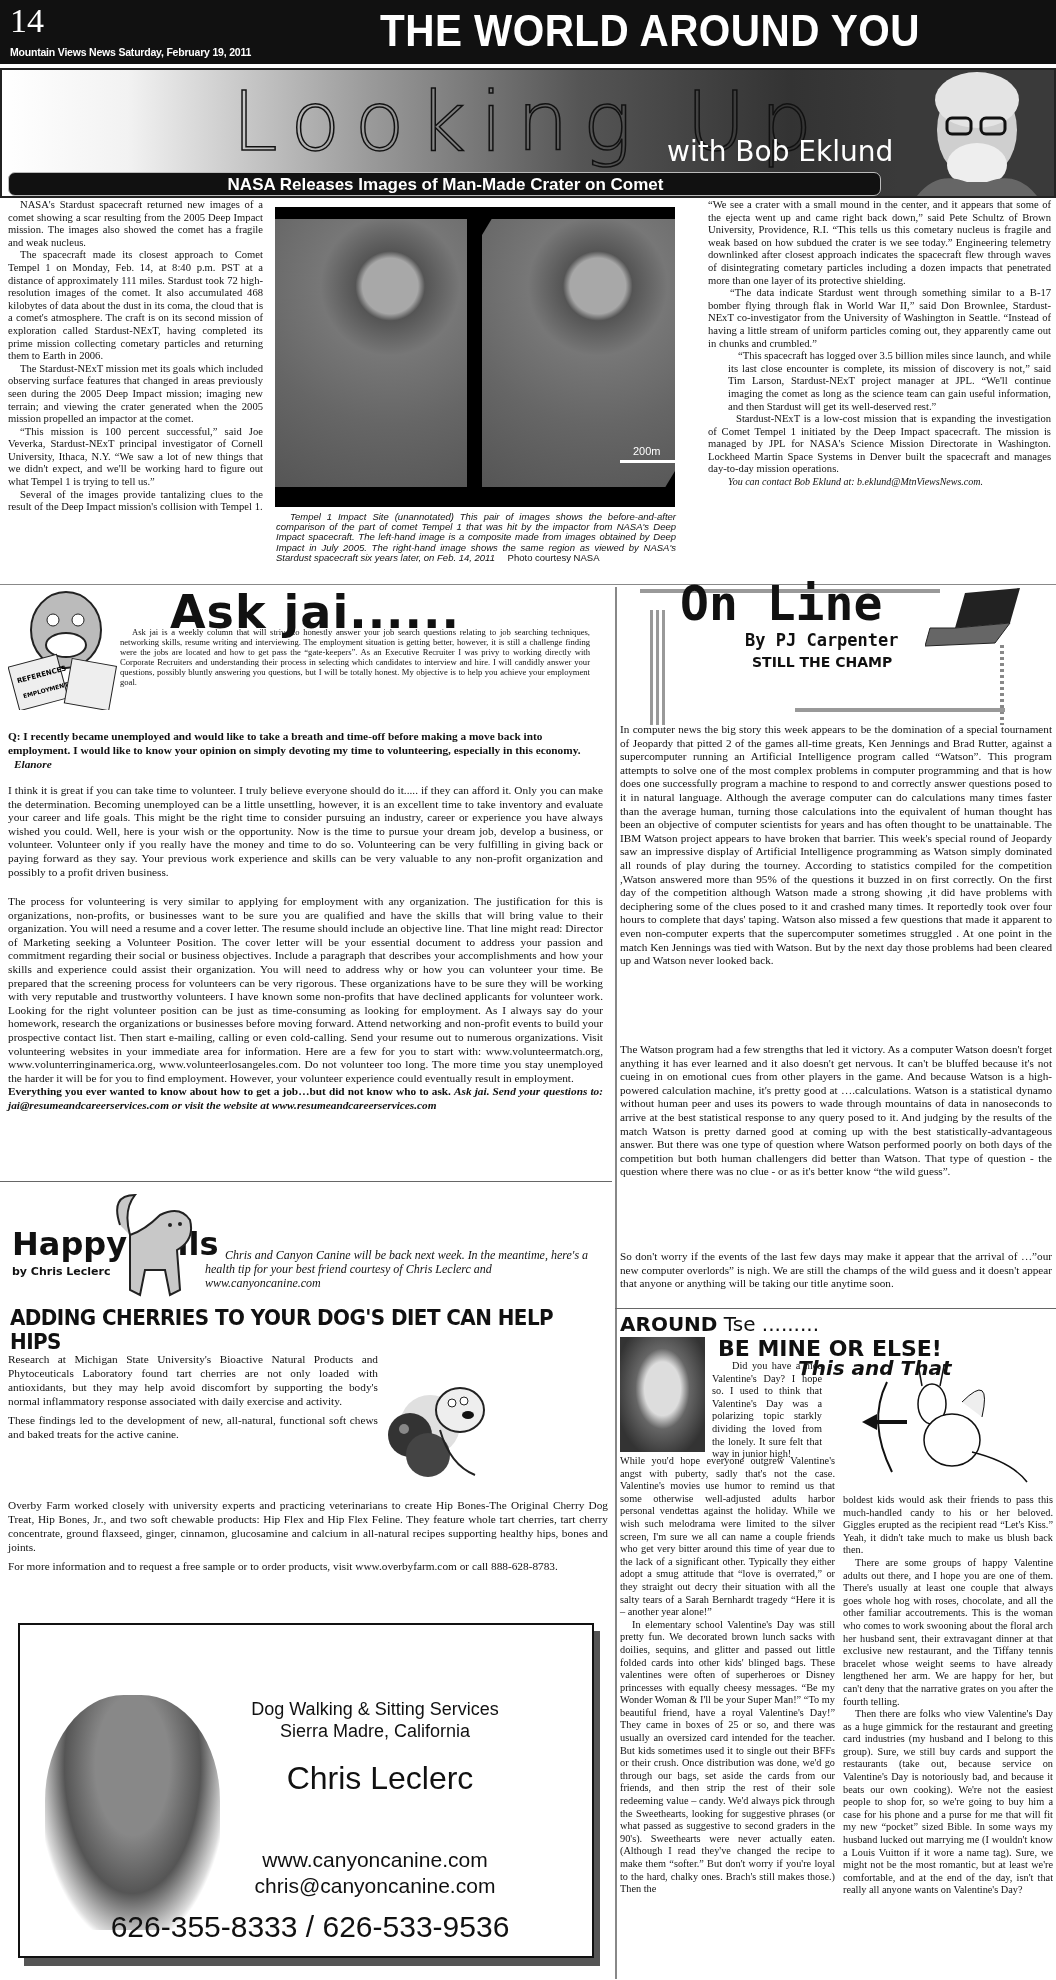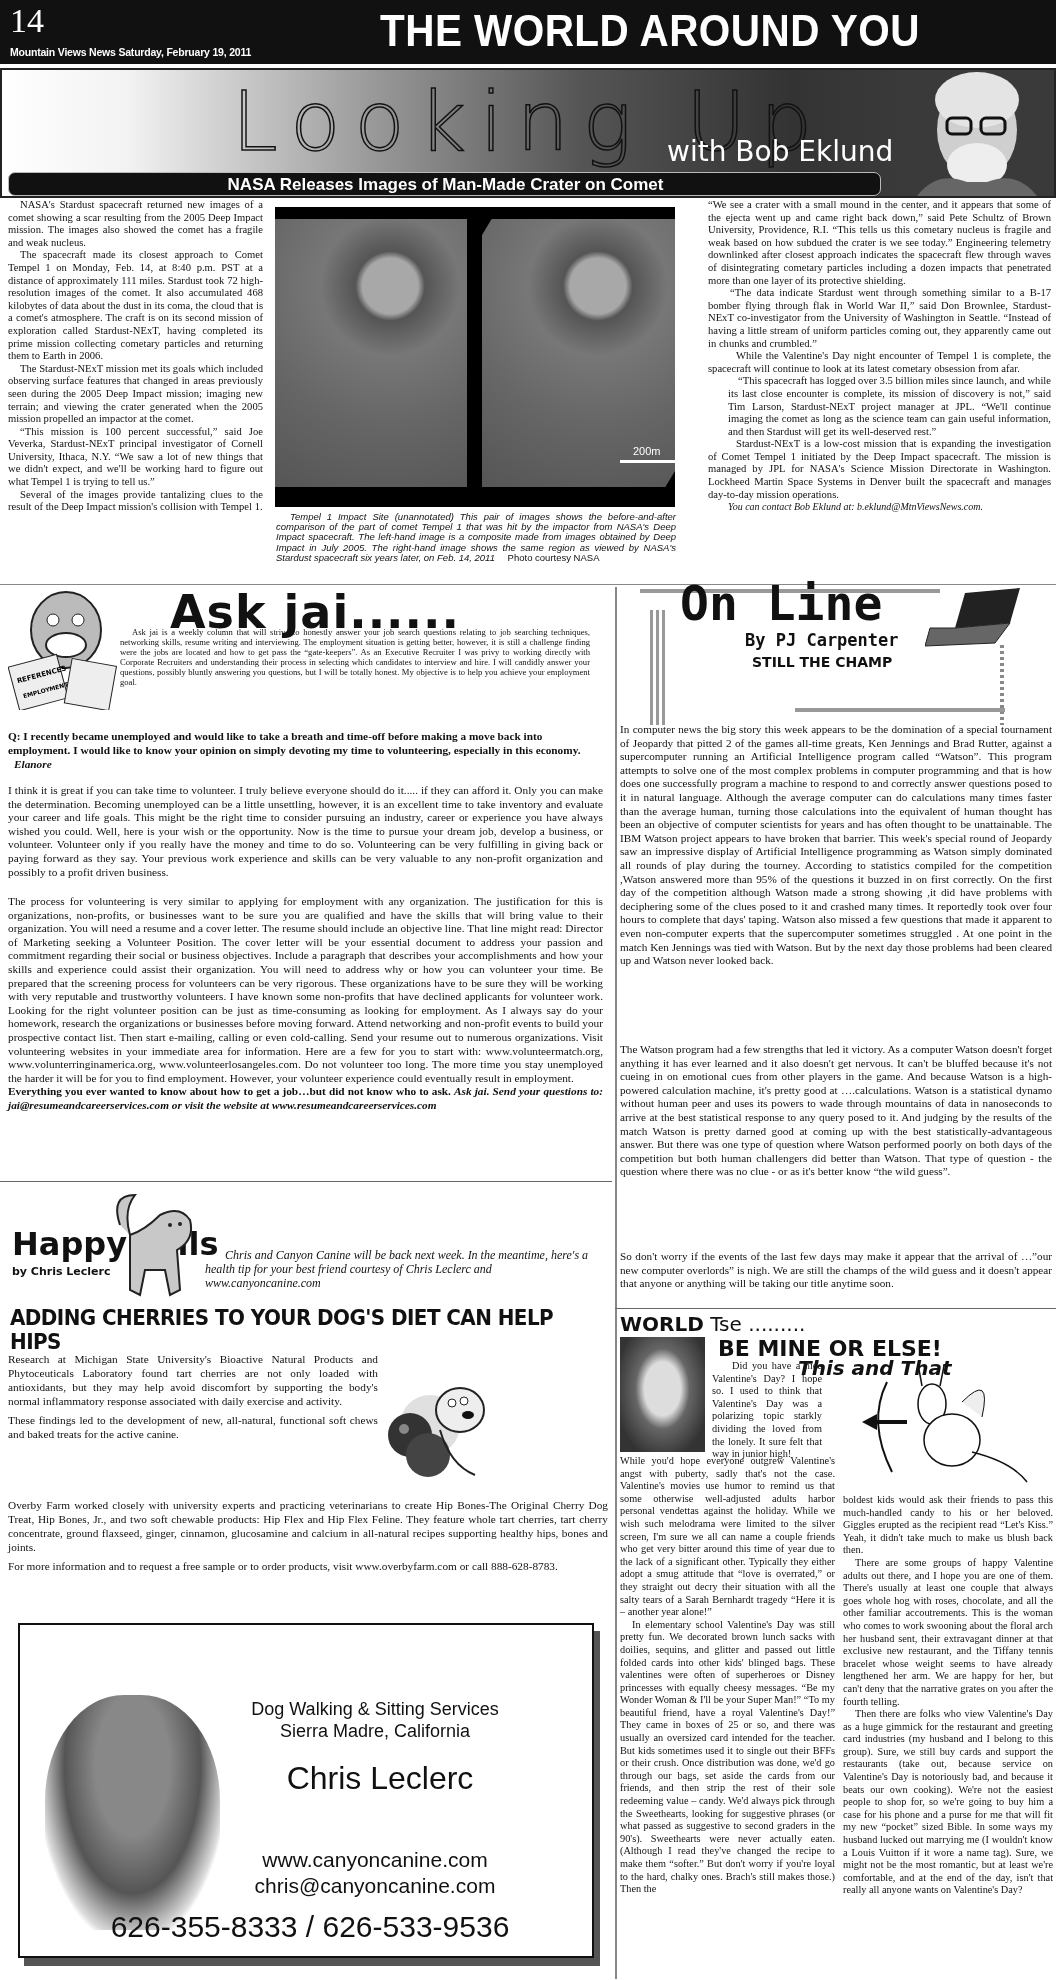--- a/index.html
+++ b/index.html
@@ -113,21 +113,20 @@
   <div class="abs" style="left:345px; top:253px; width:55px; height:3px; background:#fff;"></div>
 </div>
 <div id="caption" class="abs sans just">
   <span style="padding-left:14px;">Tempel 1 Impact Site (unannotated)  This pair of images shows the before-and-after comparison of the part of comet Tempel 1 that was hit by the impactor from NASA's Deep Impact spacecraft.   The left-hand image is a composite made from images obtained by Deep Impact in July 2005. The right-hand image shows the same region as viewed by NASA's Stardust spacecraft six years later, on Feb. 14, 2011</span>
   <span style="font-style:normal; padding-left:10px;">Photo courtesy NASA</span>
 </div>
 
 <div class="abs serif col-text just" style="left:708px; top:199px; width:343px;">
   <p>“We see a crater with a small mound in the center, and it appears that some of the ejecta went up and came right back down,” said Pete Schultz of Brown University, Providence, R.I.  “This tells us this cometary nucleus is fragile and weak based on how subdued the crater is we see today.”   Engineering telemetry downlinked after closest approach indicates the spacecraft flew through waves of disintegrating cometary particles including a dozen impacts that penetrated more than one layer of its protective shielding.</p>
   <p style="text-indent:22px;">“The data indicate Stardust went through something similar to a B-17 bomber flying through flak in World War II,” said Don Brownlee, Stardust-NExT co-investigator from the University of Washington in Seattle.  “Instead of having a little stream of uniform particles coming out, they apparently came out in chunks and crumbled.”</p>
-  <p style="text-indent:28px;">While the Valentine's Day night encounter of Tempel 1 is complete, the spacecraft will continue to look at its latest cometary obsession from afar.</p>
   <p style="text-indent:10px;margin-left:20px;">“This spacecraft has logged over 3.5 billion miles since launch, and while its last close encounter is complete, its mission of discovery is not,” said Tim Larson, Stardust-NExT project manager at JPL. “We'll continue imaging the comet as long as the science team can gain useful information, and then Stardust will get its well-deserved rest.”</p>
   <p style="text-indent:28px;">Stardust-NExT is a low-cost mission that is expanding the investigation of Comet Tempel 1 initiated by the Deep Impact spacecraft.  The mission is managed by JPL for NASA's Science Mission Directorate in Washington.  Lockheed Martin Space Systems in Denver built the spacecraft and manages day-to-day mission operations.</p>
   <p style="font-style:italic; text-indent:20px; font-size:10px;">You can contact Bob Eklund at: b.eklund@MtnViewsNews.com.</p>
 </div>
 
 <div class="abs divider-h" style="left:0; top:584px; width:1056px; height:1px; background:#888;"></div>
 
 <svg class="abs" style="left:8px; top:590px; width:115px; height:120px;" viewBox="0 0 115 120">
   <ellipse cx="58" cy="40" rx="35" ry="38" fill="#bbb" stroke="#222" stroke-width="2"></ellipse>
   <ellipse cx="58" cy="55" rx="20" ry="12" fill="#fff" stroke="#222" stroke-width="2"></ellipse>
@@ -222,21 +221,21 @@
   </div>
   <div id="ad-name" class="abs">Chris Leclerc</div>
   <div id="ad-web" class="abs">
     <div>www.canyoncanine.com</div>
     <div>chris@canyoncanine.com</div>
   </div>
   <div id="ad-phone" class="abs">626-355-8333 / 626-533-9536</div>
 </div>
 
 <div id="katie-title" class="abs">
-  <span style="font-weight:bold;">WORLD</span>
+  <span style="font-weight:bold;">AROUND</span>
   <span>Tse .........</span>
 </div>
 <div id="katie-sub" class="abs" style="left:798px;margin-top:44px;">This and That</div>
 <div id="katie-head" class="abs" style="left:718px; top:1336px;">BE MINE OR ELSE!</div>
 <div id="katie-photo" class="abs"></div>
 
 <p class="abs serif just kt" style="left:712px; top:1360px; width:110px; text-indent:20px;">Did you have a nice Valentine's Day?  I hope so.  I used to think that Valentine's Day was a polarizing topic starkly dividing the loved from the lonely.  It sure felt that way in junior high!</p>
 
 <svg class="abs" style="left:852px; top:1362px; width:190px; height:130px;" viewBox="0 0 190 130">
   <path d="M20 60 L55 60" stroke="#111" stroke-width="4"></path>

